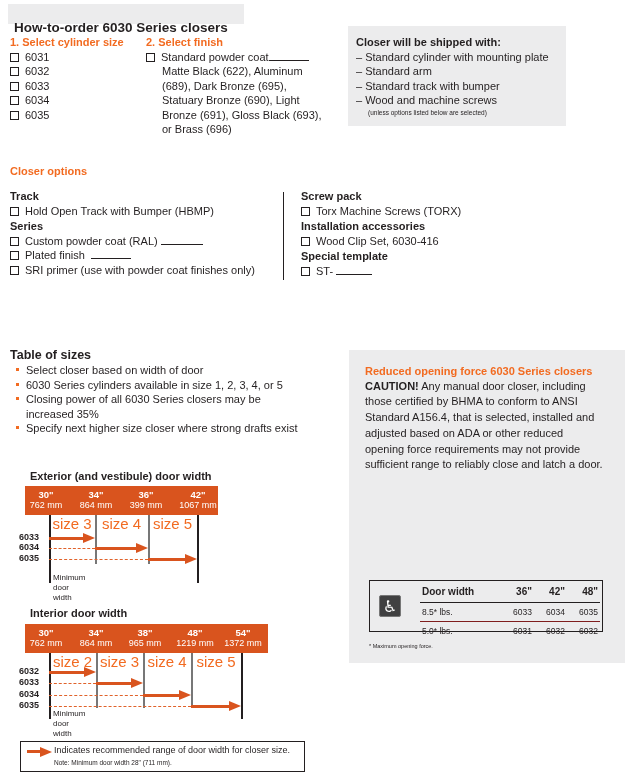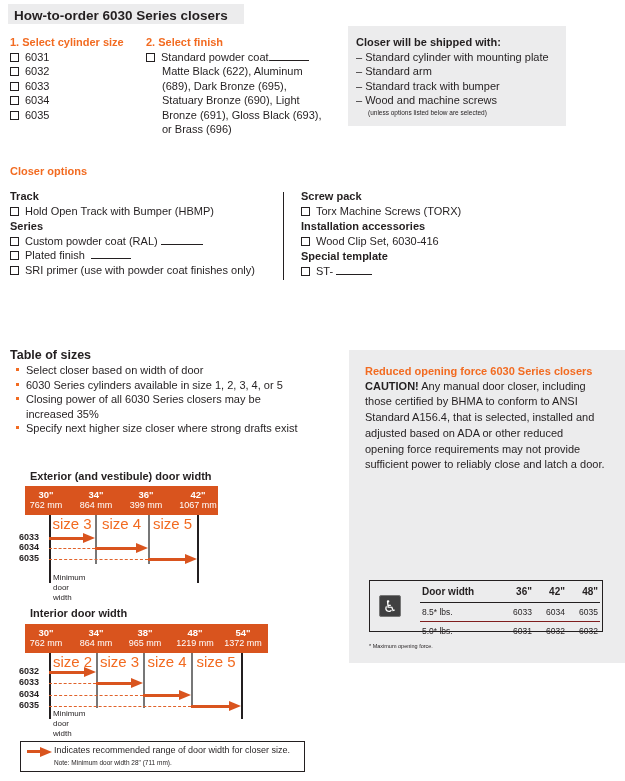--- a/index.html
+++ b/index.html
@@ -8,21 +8,21 @@
     background: #ffffff; color: #231f20;
     font-family: "Liberation Sans", "DejaVu Sans", sans-serif;
     font-size: 11px; line-height: 14.5px;
   }
   .abs { position: absolute; }
   .orange { color: #f26b21; }
   .bold { font-weight: bold; }
   .title-bar {
     left: 8px; top: 4px; width: 236px; height: 20px;
     background: #ececed; font-size: 13.5px; font-weight: bold;
-    padding: 4px 0 0 6px; line-height: 15px;
+    padding: 16px 0 0 6px; line-height: 15px;
   }
   .chk { display: inline-block; width: 9px; height: 9px; border: 1px solid #231f20; margin-right: 6px; vertical-align: -1px; }
   .row { white-space: nowrap; }
   .indent { padding-left: 16px; }
   .shipbox {
     left: 348px; top: 26px; width: 218px; height: 100px;
     background: #ececed; padding: 9px 0 0 8px;
   }
   .shipbox .small { font-size: 6.5px; line-height: 9px; padding-left: 12px; }
   .section-h { font-weight: bold; font-size: 11px; }
@@ -185,21 +185,21 @@
 <div class="legendbox">
   <div class="arrowbar" style="left:6px;top:8px;width:14px;"></div>
   <div class="arrowhead" style="left:19px;top:4.5px;"></div>
   <div class="abs" style="left:33px;top:3px;font-size:9px;line-height:11px;white-space:nowrap;">Indicates recommended range of door width for closer size.</div>
   <div class="abs" style="left:33px;top:16px;font-size:6.5px;line-height:9px;white-space:nowrap;">Note: Minimum door width 28" (711 mm).</div>
 </div>
 
 <div class="abs rightpanel">
   <div class="abs" style="left:16px;top:14px;width:240px;">
     <div class="orange bold">Reduced opening force 6030 Series closers</div>
-    <div style="line-height:15.8px;"><span class="bold">CAUTION!</span><span> Any manual door closer, including those certified by BHMA to conform to ANSI Standard A156.4, that is selected, installed and adjusted based on ADA or other reduced opening force requirements may not provide sufficient power to reliably close and latch a door.</span></div>
+    <div style="line-height:15.8px;"><span class="bold">CAUTION!</span><span> Any manual door closer, including those certified by BHMA to conform to ANSI Standard A156.4, that is selected, installed and adjusted based on ADA or other reduced opening force requirements may not provide sufficient range to reliably close and latch a door.</span></div>
   </div>
   <div class="abs" style="left:20px;top:292px;font-size:5.5px;line-height:8px;">* Maximum opening force.</div>
 </div>
 
 <div class="adatable">
   <div class="ada-icon">♿</div>
   <table>
     <tbody>
         <tr>
       <th class="first">Door width</th>

